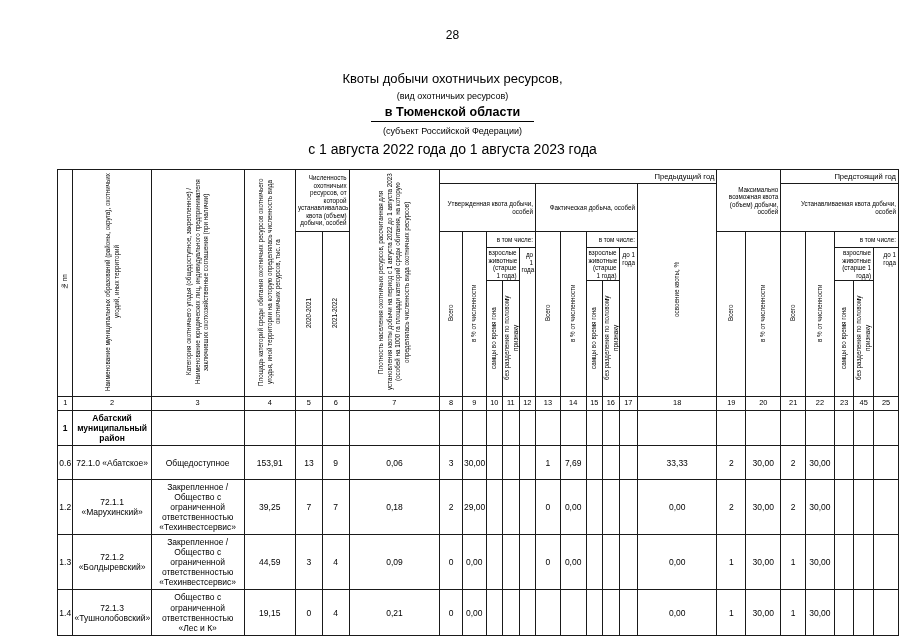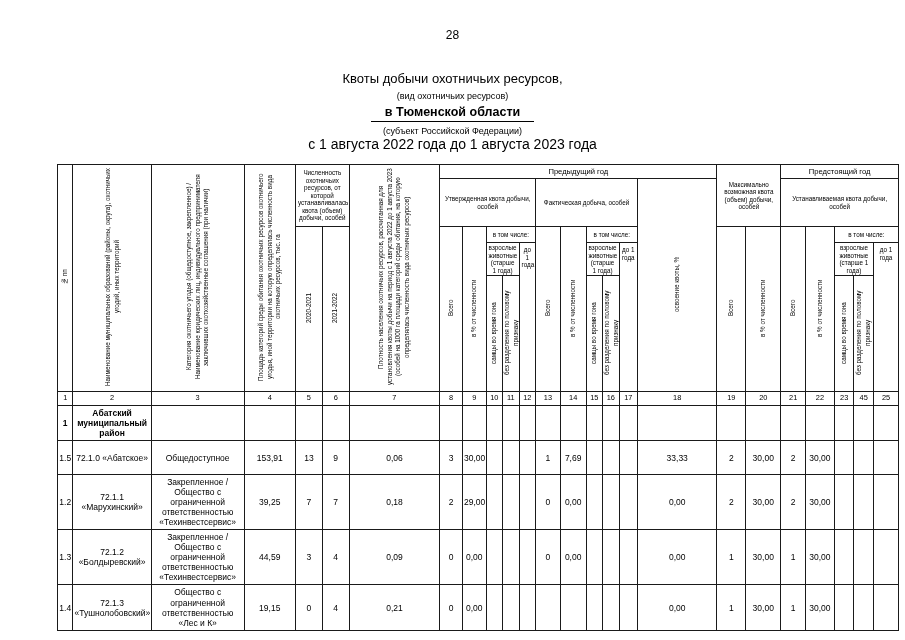--- a/index.html
+++ b/index.html
@@ -7,26 +7,26 @@
   body {
     width:905px; height:640px; overflow:hidden;
     font-family:"Liberation Sans", sans-serif; color:#000;
   }
   .page-number { text-align:center; font-size:12px; padding-top:28px; }
   .title-block { text-align:center; margin-top:30px; line-height:1.15; }
   .title-main { font-size:13px; }
   .species { display:inline-block; font-size:13px; padding:2px 40px 1px; border-bottom:1px solid #000; }
   .caption { font-size:9px; margin-top:4px; }
   .region { display:inline-block; font-size:12.5px; font-weight:bold; padding:2px 14px 1px; border-bottom:1px solid #000; margin-top:2px; }
-  .period { font-size:14px; }
+  .period { font-size:14px; margin-top:5px; }
 
   table.quota { border-collapse:collapse; table-layout:fixed; margin:12px 0 0 57px; width:842px; }
   .quota th, .quota td { border:1px solid #1a1a1a; text-align:center; vertical-align:middle; font-weight:normal; padding:0; }
   .quota thead th { font-size:6.3px; line-height:1.2; }
-  .quota .h { padding:1px 2px; }
+  .quota .h { padding:1px 2px;text-align:right; }
   .quota .band { font-size:7.6px; }
   .quota .top { vertical-align:top; padding-top:3px; }
   .v { display:inline-block; writing-mode:vertical-rl; transform:rotate(180deg); font-size:6.3px; line-height:1.35; text-align:center; white-space:normal; }
   .v5 { height:222px; } .v4 { height:208px; } .v3 { height:158px; } .v1 { height:110px; }
   tr.hr1 { height:14px; } tr.hr2 { height:48px; } tr.hr3 { height:16px; }
   tr.hr4 { height:32px; } tr.hr5 { height:116px; } tr.hr6 { height:14px; }
   tr.colnums th { font-size:7.4px; }
   .quota tbody td { font-size:8.5px; line-height:1.18; padding:2px 1px; }
   .quota tbody tr { height:34px; }
   .quota tbody tr.group-row td { font-weight:bold;margin-top:28px; }
@@ -172,21 +172,21 @@
           <td></td>
           <td></td>
           <td></td>
           <td></td>
           <td></td>
           <td></td>
           <td></td>
           <td></td>
         </tr>
         <tr>
-          <td>1.5</td>
+          <td>0.6</td>
           <td>72.1.0 «Абатское»</td>
           <td>Общедоступное</td>
           <td>153,91</td>
           <td>13</td>
           <td>9</td>
           <td>0,06</td>
           <td>3</td>
           <td>30,00</td>
           <td></td>
           <td></td>

